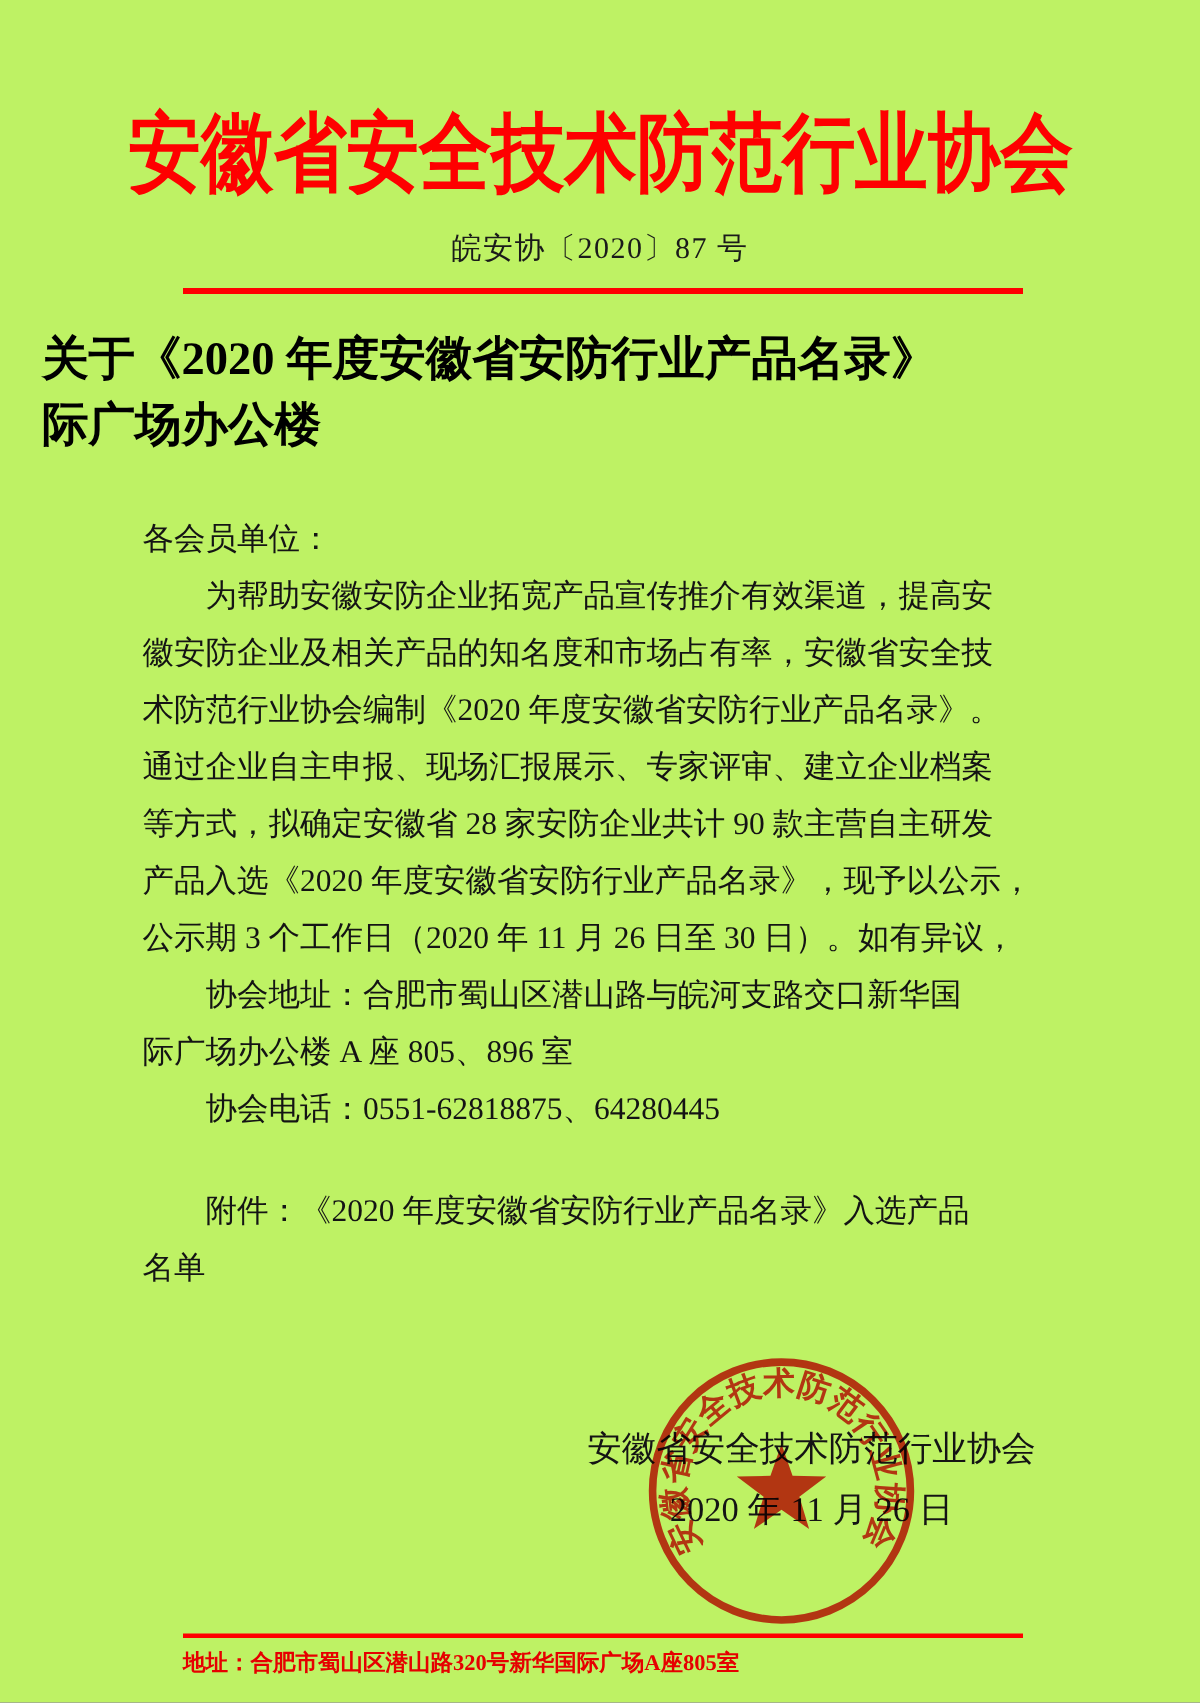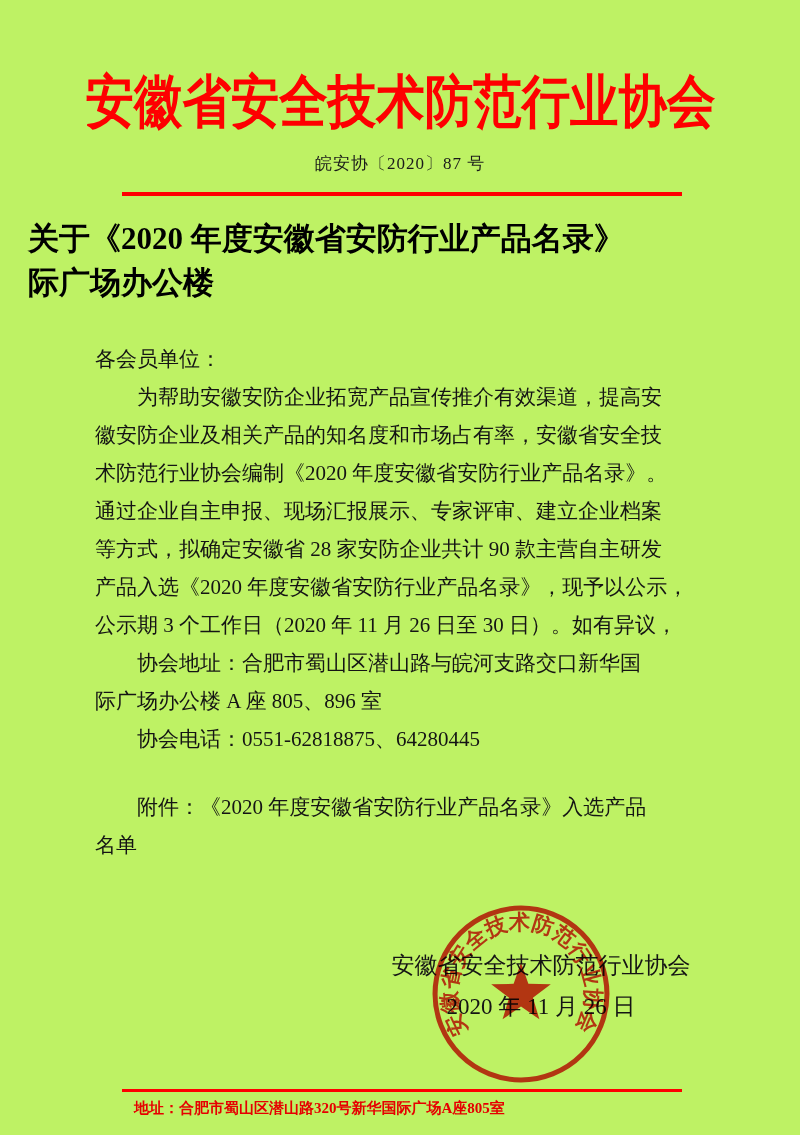--- a/index.html
+++ b/index.html
@@ -24,21 +24,21 @@
     font-size: 57px;
     font-weight: bold;
     transform: scaleX(0.85);
     transform-origin: center;
     letter-spacing: 0px;
   }
   .doc-number {
     position: absolute;
     top: 152px; left: 0; width: 800px;
     text-align: center;
-    font-size: 17px;
+    font-size: 20px;
     letter-spacing: 1px;
     color: #1a1a1a;
   }
   .rule-top {
     position: absolute;
     left: 122px; top: 192px;
     width: 560px; height: 4px;
   }
   .doc-title {
     position: absolute;
@@ -87,21 +87,20 @@
   }
   .footer {
     position: absolute;
     left: 122px; top: 1099px;
     width: 562px;
     display: flex;
     justify-content: space-between;
     font-size: 15px;
     font-weight: bold;
     white-space: nowrap;
-    margin-left: 12px;
   }
 </style>
 </head>
 <body>
 
 <div class="page">
 
   <div class="org-title">
     <span class="org-title-text" style="color: rgb(254, 0, 0);">安徽省安全技术防范行业协会</span>
   </div>

